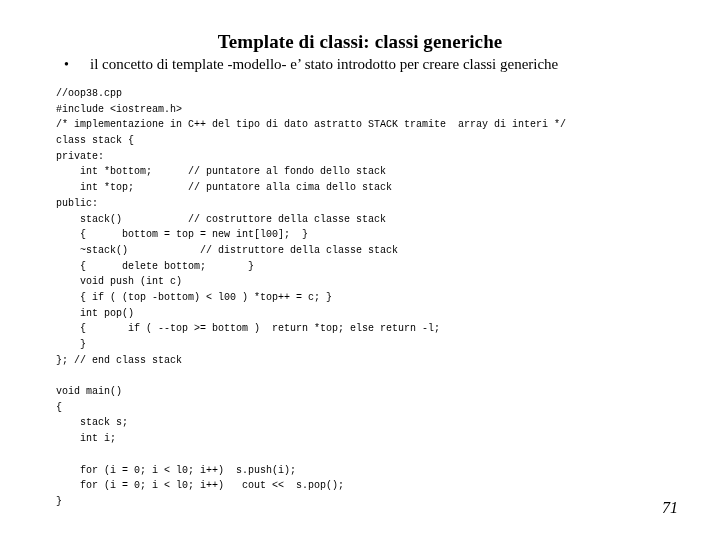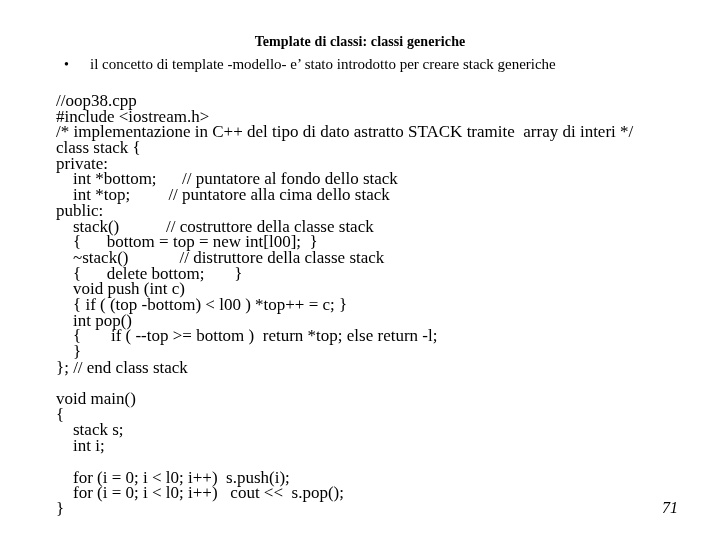--- a/index.html
+++ b/index.html
@@ -15,21 +15,21 @@
     overflow: hidden;
     color: #000000;
   }
   #slide-title {
     position: absolute;
     left: 0;
     top: 33px;
     width: 720px;
     text-align: center;
     font-family: "Liberation Serif", "DejaVu Serif", serif;
-    font-size: 14px;
+    font-size: 19px;
     font-weight: bold;
     letter-spacing: 0.1px;
     line-height: 18px;
     white-space: nowrap;
   }
   #bullet-row {
     position: absolute;
     left: 64px;
     top: 55px;
     width: 640px;
@@ -47,22 +47,22 @@
   }
   #bullet-text {
     flex: 1 1 auto;
     white-space: nowrap;
   }
   #code-block {
     position: absolute;
     left: 56px;
     top: 76px;
     width: 660px;
-    font-family: Liberation Serif, serif;
-    font-size: 17px;
+    font-family: Liberation Mono, monospace;
+    font-size: 10px;
     line-height: 15.7px;
     white-space: pre;
     letter-spacing: 0px;
   }
   .code-line {
     height: 15.7px;
     white-space: pre;
   }
   .code-line.blank {
     height: 15.7px;
@@ -85,20 +85,20 @@
 </style>
 </head>
 <body>
 
 <div id="slide">
 
   <div id="slide-title">Template di classi: classi generiche</div>
 
   <div id="bullet-row">
     <span id="bullet-marker">•</span>
-    <span id="bullet-text">il concetto di template -modello- e’ stato introdotto per creare stack generiche</span>
+    <span id="bullet-text">il concetto di template -modello- e’ stato introdotto per creare classi generiche</span>
   </div>
 
   <pre id="code-block"><div class="code-line">//oop38.cpp</div><div class="code-line">#include &lt;iostream.h&gt;</div><div class="code-line squeeze">/* implementazione in C++ del tipo di dato astratto STACK tramite  array di interi */</div><div class="code-line">class stack {</div><div class="code-line">private:</div><div class="code-line">    int *bottom;      // puntatore al fondo dello stack</div><div class="code-line">    int *top;         // puntatore alla cima dello stack</div><div class="code-line">public:</div><div class="code-line">    stack()           // costruttore della classe stack</div><div class="code-line">    {      bottom = top = new int[l00];  }</div><div class="code-line">    ~stack()            // distruttore della classe stack</div><div class="code-line">    {      delete bottom;       }</div><div class="code-line">    void push (int c)</div><div class="code-line">    { if ( (top -bottom) &lt; l00 ) *top++ = c; }</div><div class="code-line">    int pop()</div><div class="code-line">    {       if ( --top &gt;= bottom )  return *top; else return -l;</div><div class="code-line">    }</div><div class="code-line">}; // end class stack</div><div class="code-line blank">&nbsp;</div><div class="code-line">void main()</div><div class="code-line">{</div><div class="code-line">    stack s;</div><div class="code-line">    int i;</div><div class="code-line blank">&nbsp;</div><div class="code-line">    for (i = 0; i &lt; l0; i++)  s.push(i);</div><div class="code-line">    for (i = 0; i &lt; l0; i++)   cout &lt;&lt;  s.pop();</div><div class="code-line">}</div></pre>
 
   <div id="page-number">71</div>
 
 </div>
 
 </body></html>

